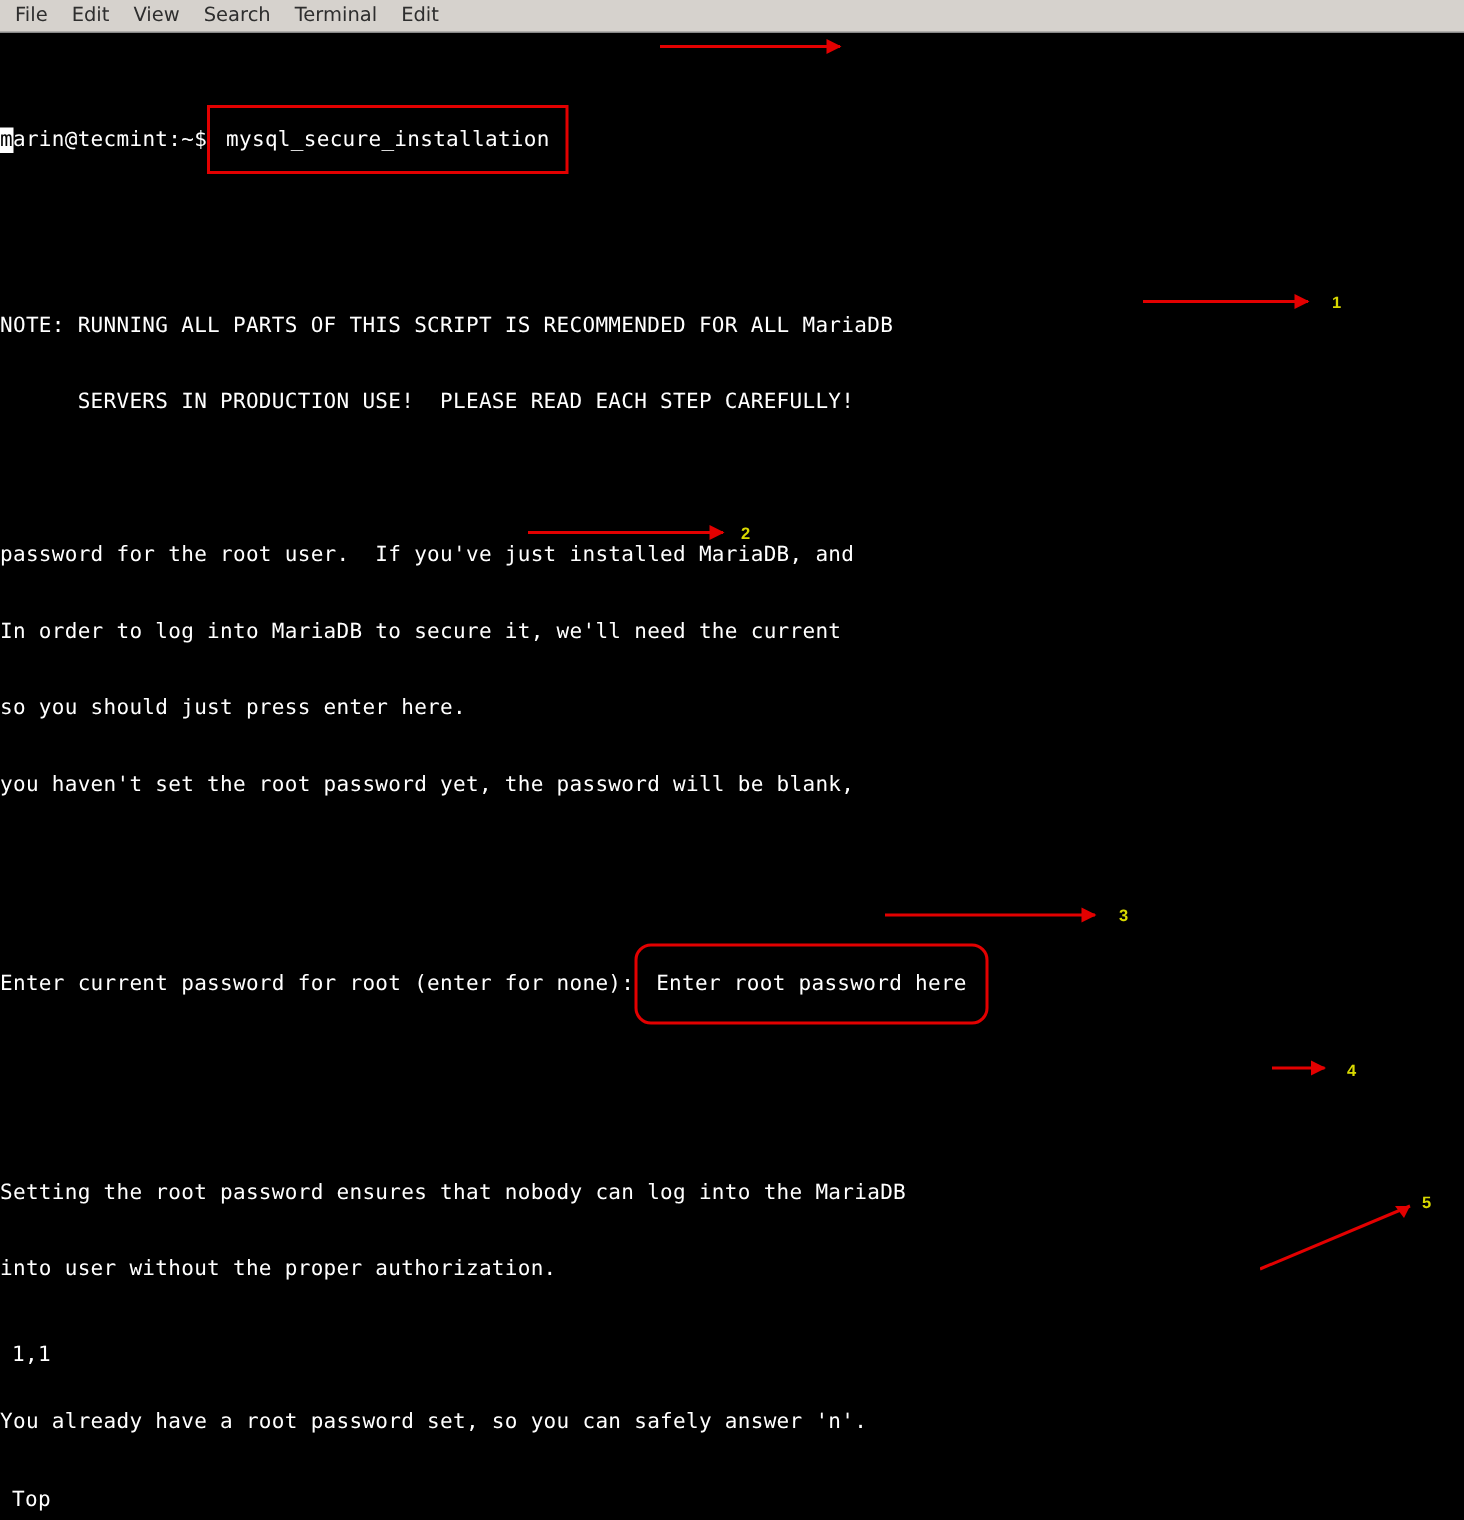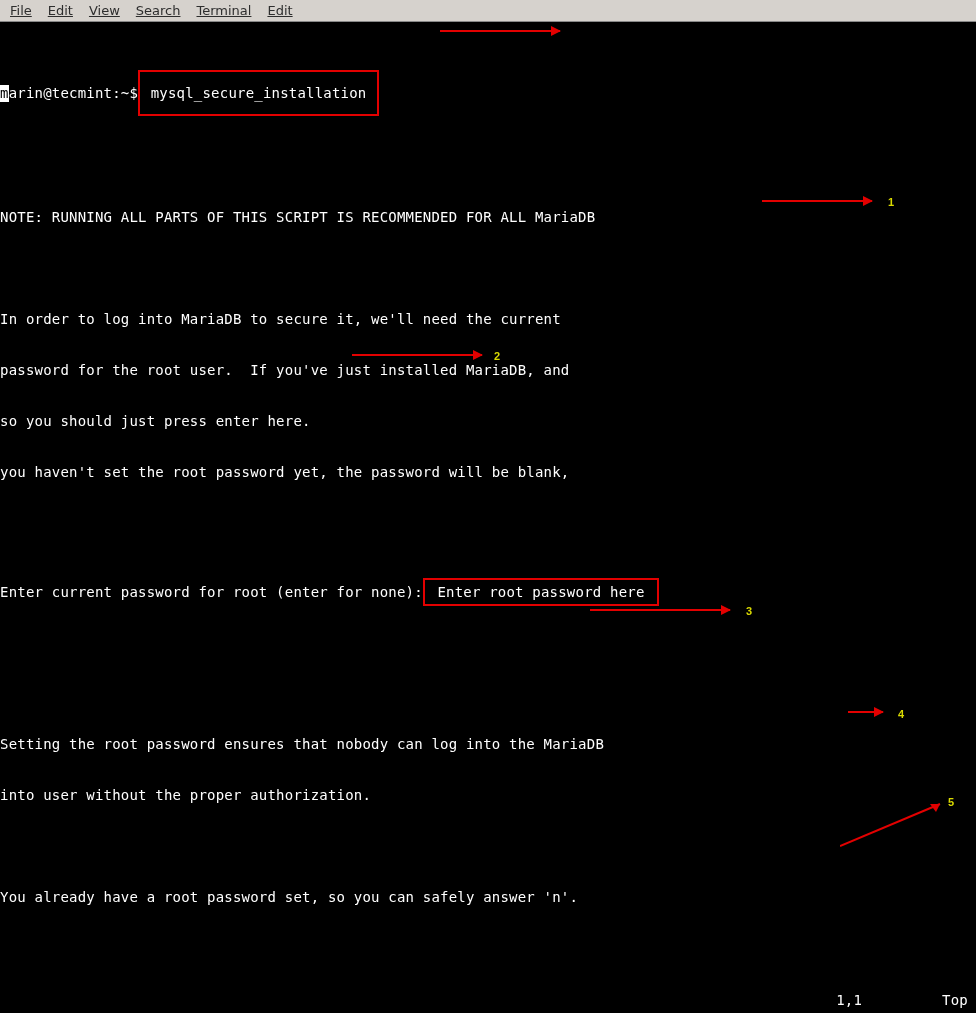--- a/index.html
+++ b/index.html
@@ -16,21 +16,20 @@
       background: #d6d2cd;
       color: #2e2e2e;
       font-family: "DejaVu Sans", sans-serif;
       font-size: 13px;
       padding: 2px 4px;
       display: flex;
       gap: 4px;
       border-bottom: 1px solid #888;
       height: 22px;
       align-items: center;
-      text-decoration: underline;
     }
     .menubar .mi {
       padding: 1px 6px;
       cursor: default;
     }
     .term {
       padding: 0;
       line-height: 17px;
       letter-spacing: 0.2px;
       white-space: pre;
@@ -44,21 +43,21 @@
       display: inline-block;
     }
     .box {
       display: inline-block;
       border: 2px solid #e30000;
       padding: 12px 2px;
       margin-top: -3px;
       margin-bottom: -3px;
       line-height: 18px;
     }
-    .box-lg { padding: 3px 4px; margin-top:-5px; margin-bottom:-5px;}
+    .box-lg { padding: 16px 4px; margin-top:-5px; margin-bottom:-5px;border-radius:11px;}
     .annot {
       position: absolute;
       color: #d9d900;
       font-weight: bold;
       font-family: sans-serif;
       font-size: 11px;
     }
     .arrow {
       position: absolute;
       height: 2px;
@@ -79,20 +78,21 @@
     }
     .status {
       position: absolute;
       bottom: 4px;
       right: 8px;
       left: 8px;
       display: flex;
       justify-content: flex-end;
       gap: 80px;
       color: #fff;
+      flex-direction: column;
     }
   </style>
 </head>
 <body>
 
 <div class="menubar">
   <span class="mi">File</span>
   <span class="mi">Edit</span>
   <span class="mi">View</span>
   <span class="mi">Search</span>
@@ -100,23 +100,24 @@
   <span class="mi">Edit</span>
 </div>
 
 <div class="term">
   
   <div class="line"><span class="cursor">m</span><span>arin@tecmint:~</span><span>$</span><span class="box"> mysql_secure_installation </span></div>
   <div class="arrow" style="left:440px; top:8px; width:120px;"></div>
 
   <div class="line"></div>
   <div class="line">NOTE: RUNNING ALL PARTS OF THIS SCRIPT IS RECOMMENDED FOR ALL MariaDB</div>
+  <div class="line">      SERVERS IN PRODUCTION USE!  PLEASE READ EACH STEP CAREFULLY!</div>
   <div class="line"></div>
+  <div class="line">password for the root user.  If you've just installed MariaDB, and</div>
   <div class="line">In order to log into MariaDB to secure it, we'll need the current</div>
-  <div class="line">password for the root user.  If you've just installed MariaDB, and</div>
   <div class="line">so you should just press enter here.</div>
   <div class="line">you haven't set the root password yet, the password will be blank,</div>
   <div class="line"></div>
 
   <div class="line"><span>Enter current password for root (enter for none):</span><span class="box box-lg"> Enter root password here </span></div>
   <div class="arrow" style="left:762px; top:178px; width:110px;"></div>
   <span class="annot" style="left:888px; top:172px;">1</span>
 
   <div class="line"></div>
   <div class="line">Setting the root password ensures that nobody can log into the MariaDB</div>

